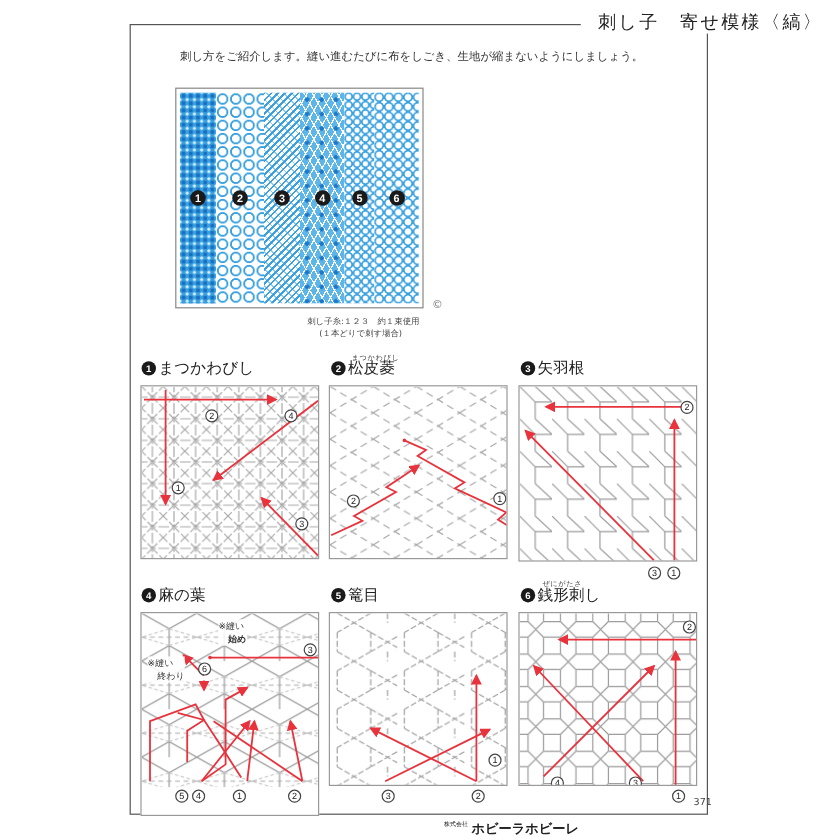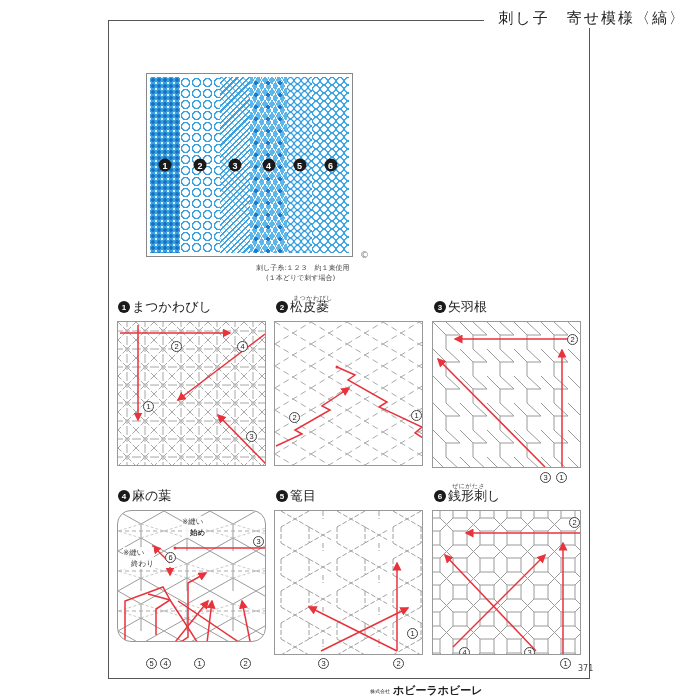--- a/index.html
+++ b/index.html
@@ -44,33 +44,34 @@
   .panel-title { position: absolute; font-size: 13px; color: #222; display: flex; align-items: center; gap: 2px; }
   .pbadge { width: 12px; height: 12px; border-radius: 50%; background: #1a1a1a; color: #fff; font-size: 8px; font-weight: bold;
             display: inline-flex; align-items: center; justify-content: center; font-family: "Liberation Sans", sans-serif; }
   .ruby { position: absolute; font-size: 6px; color: #444; letter-spacing: 0.5px; }
   .diagram { position: absolute; border: 1.5px solid #999; box-sizing: border-box; background: #fff; overflow: hidden; }
   .diagram svg { position: absolute; left: 0; top: 0; }
   .step { position: absolute; width: 11px; height: 11px; border-radius: 50%; border: 1px solid #444; background: #fff;
           font-size: 7.5px; color: #222; display: flex; align-items: center; justify-content: center; box-sizing: border-box;
           font-family: "Liberation Sans", sans-serif; }
   .note { position: absolute; font-size: 7.5px; color: #333; line-height: 11px; background: rgba(255,255,255,.85); }
-  .footer-brand { position: absolute; left: 370px; top: 683px; font-size: 11px; font-weight: bold; color: #222; display: flex; align-items: center; gap: 3px; }
+  .footer-brand { position: absolute; left: 370px; top: 683px; font-size: 11px; font-weight: bold; color: #222; display: flex; align-items: flex-start; gap: 3px; }
   .footer-brand .small { font-size: 5px; font-weight: normal; }
   .page-num { position: absolute; left: 578px; top: 664px; font-size: 8px; color: #444; }
 </style>
 </head>
 <body>
 
 <div class="frame"></div>
 <div class="title-wrap">
   <span class="title">刺し子　寄せ模様〈縞〉</span>
 </div>
 
 <div class="intro">
+  <div>刺し方をご紹介します。縫い進むたびに布をしごき、生地が縮まないようにしましょう。</div>
 </div>
 
 <div class="sample">
   <div class="sample-inner">
     <div class="stripe s1">
         <span class="num-badge">1</span>
       </div>
     <div class="stripe s2">
         <span class="num-badge">2</span>
       </div>
@@ -165,21 +166,21 @@
   </svg>
   <span class="step" style="left:134px; top:12px;">2</span>
 </div>
 <span class="step" style="left:540px; top:472px;">3</span>
 <span class="step" style="left:556px; top:472px;">1</span>
 
 <div class="panel-title" style="left:118px; top:487px;">
   <span class="pbadge">4</span>
   <span>麻の葉</span>
 </div>
-<div class="diagram" style="left:117px; top:510px; width:149px; height:132px;border-radius:14px;">
+<div class="diagram" style="left:117px; top:510px; width:149px; height:170px;">
   <svg width="149" height="145">
     <defs>
       <pattern id="p4" width="46" height="40" patternUnits="userSpaceOnUse">
         <path d="M0 0 L23 13 L46 0 M23 13 V40 M0 40 L23 27 L46 40" stroke="#9a9a9a" stroke-width="1" fill="none"></path>
         <path d="M0 20 H46" stroke="#aaa" stroke-width="1" stroke-dasharray="4 3"></path>
         <path d="M23 13 L0 20 M23 13 L46 20 M23 27 L0 20 M23 27 L46 20" stroke="#bbb" stroke-width="0.8" stroke-dasharray="3 2" fill="none"></path>
       </pattern>
       <marker id="ar4" markerWidth="6" markerHeight="6" refX="5" refY="3" orient="auto">
           <path d="M0 0 L6 3 L0 6 z" fill="#e8323c"></path>
         </marker>

